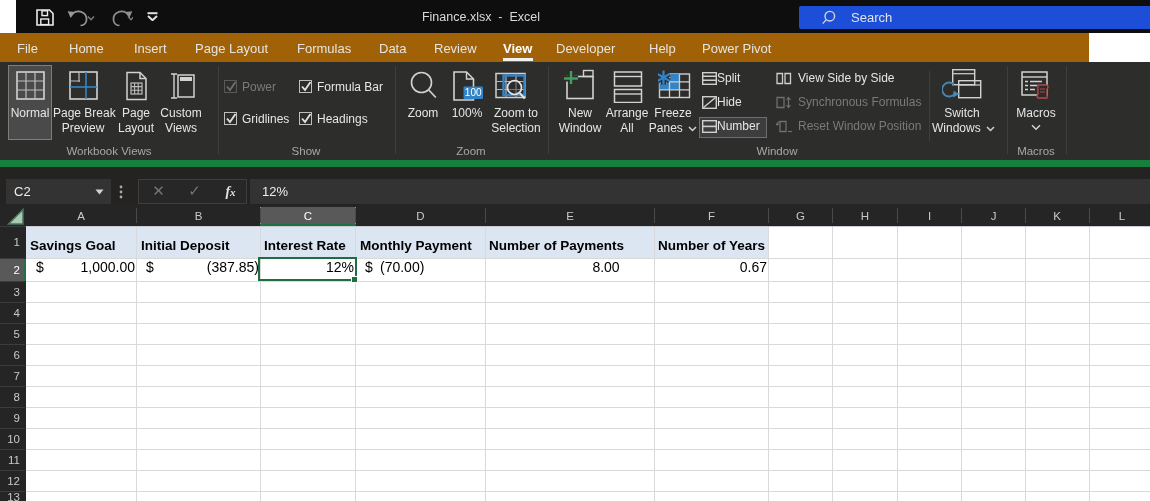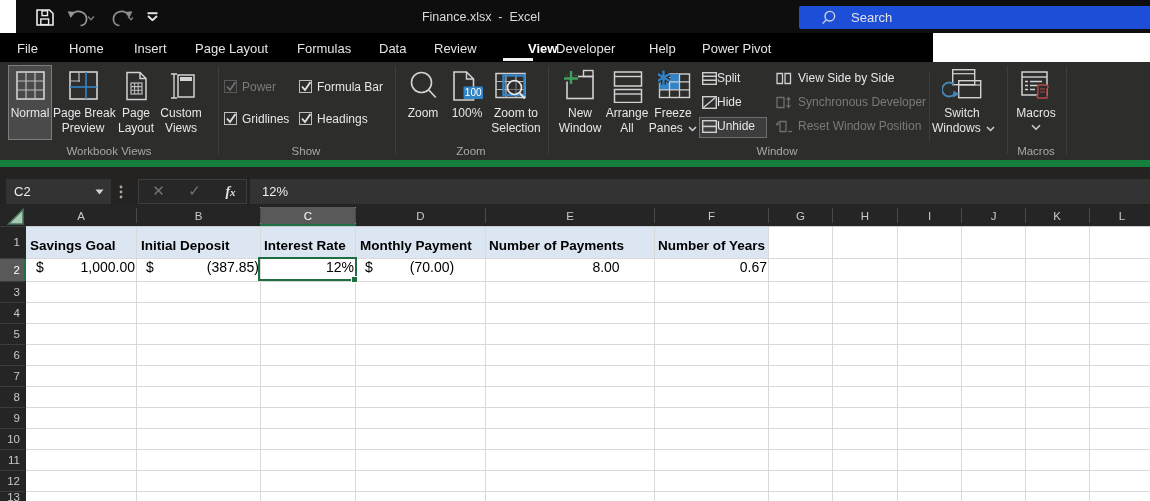--- a/index.html
+++ b/index.html
@@ -1,20 +1,20 @@
 <!DOCTYPE html>
 <html><head>
 <meta charset="utf-8">
 <style>
 * { margin:0; padding:0; box-sizing:border-box; }
 html,body { width:1150px; height:501px; overflow:hidden; background:#fff; }
 body { font-family:"Liberation Sans", sans-serif; position:relative; }
 .abs { position:absolute; }
 #titlebar { left:16px; top:0; width:1150px; height:33px; background:#0e0e0e; }
-#menubar { left:0; top:33px; width:933px; height:29px; background:#000000; }
+#menubar { left:0; top:33px; width:1089px; height:29px; background:#a16207; }
 #ribbon { left:0; top:62px; width:1150px; height:98px; background:#2d2d2c; }
 #fbar { left:0; top:160px; width:1150px; height:45px; background:#242322; border-top:7px solid #15803d; }
 #sheet { left:0; top:205px; width:1150px; height:296px; background:#fff; }
 .tab { position:absolute; top:6px; height:20px; line-height:20px; font-size:13px; color:#e4e4e4; white-space:nowrap; }
 .rlabel { position:absolute; font-size:12px; color:#e6e6e6; text-align:center; white-space:nowrap; line-height:15px; }
 .dim { color:#7a7a7a !important; }
 .glabel { position:absolute; top:83px; font-size:11.5px; color:#a8a8a8; text-align:center; white-space:nowrap; }
 .sep { position:absolute; top:4px; width:1px; height:88px; background:#3e3e3e; }
 .cb { position:absolute; width:13px; height:13px; border:1.5px solid #bfbfbf; background:#2d2d2c; }
 .colhead { position:absolute; top:0; height:21px; line-height:22px; text-align:center; font-size:11.5px; color:#c9c9c9; }
@@ -56,21 +56,21 @@
   </div>
 </div>
 <div id="menubar" class="abs">
   <div class="tab" style="left:17px;">File</div>
   <div class="tab" style="left:69px;">Home</div>
   <div class="tab" style="left:134px;">Insert</div>
   <div class="tab" style="left:195px;">Page Layout</div>
   <div class="tab" style="left:297px;">Formulas</div>
   <div class="tab" style="left:379px;">Data</div>
   <div class="tab" style="left:434px;">Review</div>
-  <div class="tab" style="left:503px;font-weight:bold;color:#fff;margin-left:25px;">View</div>
+  <div class="tab" style="left:503px;font-weight:bold;color:#fff;">View</div>
   <div class="tab" style="left:556px;">Developer</div>
   <div class="tab" style="left:649px;">Help</div>
   <div class="tab" style="left:702px;">Power Pivot</div>
   <div class="abs" style="left:503px;top:25px;width:30px;height:3px;background:#f2f2f2;"></div>
 </div>
 <div id="ribbon" class="abs">
   <div class="abs" style="left:8px;top:3px;width:44px;height:75px;background:#4a4a4a;border:1px solid #7d7d7d;"></div>
   <svg class="abs" style="left:16px;top:9px" width="29" height="30" viewBox="0 0 29 30">
     <rect x="1" y="1" width="27" height="27" fill="none" stroke="#d2d2d2" stroke-width="1.6"></rect>
     <path d="M10 1 v27 M19 1 v27 M1 10 h27 M1 19 h27" stroke="#bdbdbd" stroke-width="1.2"></path>
@@ -186,31 +186,31 @@
   <svg class="abs" style="left:702px;top:34px" width="15" height="13" viewBox="0 0 15 13">
     <rect x="0.7" y="0.7" width="13.6" height="11.6" fill="none" stroke="#cfcfcf" stroke-width="1.4"></rect>
     <path d="M1.5 11.5 L13.5 1.5" stroke="#cfcfcf" stroke-width="1.4"></path>
   </svg>
   <div class="rlabel" style="left:717px;top:33px;text-align:left;">Hide</div>
   <div class="abs" style="left:699px;top:55px;width:68px;height:21px;background:#3d3d3d;border:1px solid #6e6e6e;"></div>
   <svg class="abs" style="left:702px;top:58px" width="15" height="13" viewBox="0 0 15 13">
     <rect x="0.7" y="0.7" width="13.6" height="11.6" fill="none" stroke="#cfcfcf" stroke-width="1.4"></rect>
     <path d="M0.7 6.4 h13.6" stroke="#cfcfcf" stroke-width="1.6"></path>
   </svg>
-  <div class="rlabel" style="left:717px;top:57px;text-align:left;">Unhide</div>
+  <div class="rlabel" style="left:717px;top:57px;text-align:left;">Number</div>
 
   <svg class="abs" style="left:776px;top:10px" width="16" height="13" viewBox="0 0 16 13">
     <path d="M1 1.5 h5.5 v10 h-5.5 z M9 1.5 h5.5 v10 h-5.5 z" fill="none" stroke="#cfcfcf" stroke-width="1.3"></path>
   </svg>
   <div class="rlabel" style="left:798px;top:9px;text-align:left;">View Side by Side</div>
   <svg class="abs" style="left:776px;top:34px" width="17" height="13" viewBox="0 0 17 13">
     <path d="M1 1.5 h7 v10 h-7 z" fill="none" stroke="#6f6f6f" stroke-width="1.3"></path>
     <path d="M12.5 2 v9 M10.5 4 l2 -2.5 l2 2.5 M10.5 9 l2 2.5 l2 -2.5" fill="none" stroke="#6f6f6f" stroke-width="1.2"></path>
   </svg>
-  <div class="rlabel dim" style="left:798px;top:33px;text-align:left;">Synchronous Developer</div>
+  <div class="rlabel dim" style="left:798px;top:33px;text-align:left;">Synchronous Formulas</div>
   <svg class="abs" style="left:776px;top:58px" width="17" height="13" viewBox="0 0 17 13">
     <path d="M4 1.5 h6 v10 h-6 z" fill="none" stroke="#6f6f6f" stroke-width="1.3"></path>
     <path d="M1 5 q0 -3.5 4 -3.5 M1 5 l-1.5 -1.5 M1 5 l2 -1" stroke="#6f6f6f" stroke-width="1.1" fill="none"></path>
     <path d="M12 11.5 h4" stroke="#6f6f6f" stroke-width="1.2"></path>
   </svg>
   <div class="rlabel dim" style="left:798px;top:57px;text-align:left;">Reset Window Position</div>
   <svg class="abs" style="left:942px;top:7px" width="41" height="34" viewBox="0 0 41 34">
     <rect x="10.7" y="0.7" width="22" height="15" fill="none" stroke="#d2d2d2" stroke-width="1.4"></rect>
     <path d="M10.7 4.7 h22" stroke="#d2d2d2" stroke-width="1.2"></path>
     <rect x="16.7" y="11.7" width="22" height="17" fill="none" stroke="#d2d2d2" stroke-width="1.4"></rect>
@@ -353,20 +353,20 @@
   <div class="hcell" style="left:360px;">Monthly Payment</div>
   <div class="hcell" style="left:489px;">Number of Payments</div>
   <div class="hcell" style="left:658px;">Number of Years</div>
 
   <div class="v" style="left:36px;">$</div>
   <div class="v" style="left:60px;width:75px;text-align:right;">1,000.00</div>
   <div class="v" style="left:146px;">$</div>
   <div class="v" style="left:170px;width:89px;text-align:right;">(387.85)</div>
   <div class="v" style="left:280px;width:74px;text-align:right;">12%</div>
   <div class="v" style="left:365px;">$</div>
-  <div class="v" style="left:380px;width:104px;text-align:center;">(70.00)</div>
+  <div class="v" style="left:380px;width:104px;text-align:left;">(70.00)</div>
   <div class="v" style="left:560px;width:92px;text-align:center;">8.00</div>
   <div class="v" style="left:680px;width:87px;text-align:right;">0.67</div>
 
   <div class="abs" style="left:258px;top:52px;width:99px;height:24px;border:2px solid #1e6e42;"></div>
   <div class="abs" style="left:351px;top:71px;width:7px;height:7px;background:#fff;"></div>
   <div class="abs" style="left:352px;top:72px;width:5px;height:5px;background:#1e6e42;"></div>
 </div>
 
 </body></html>

